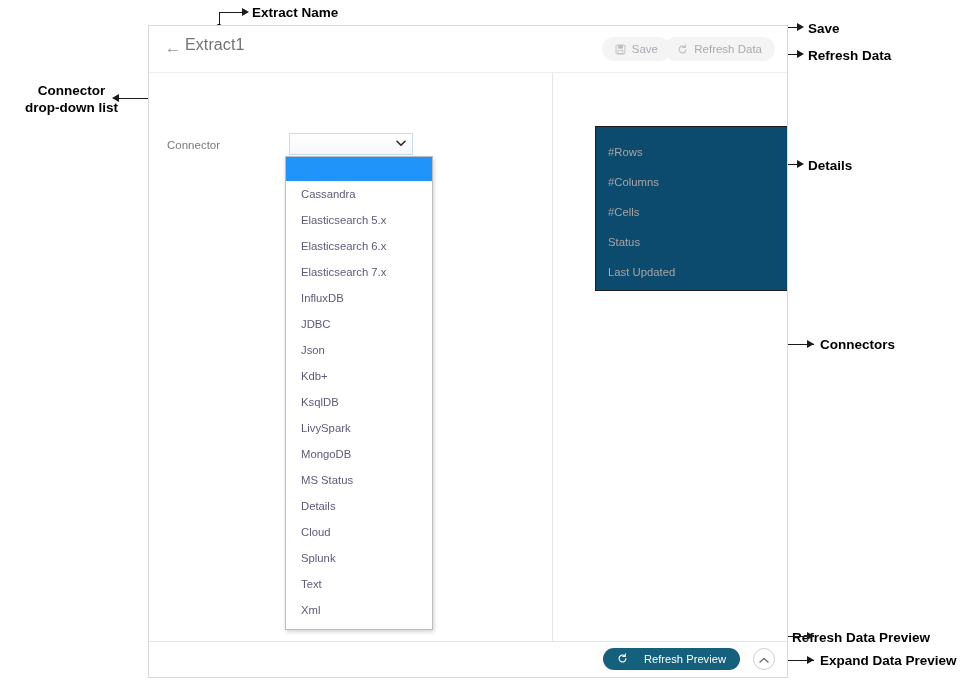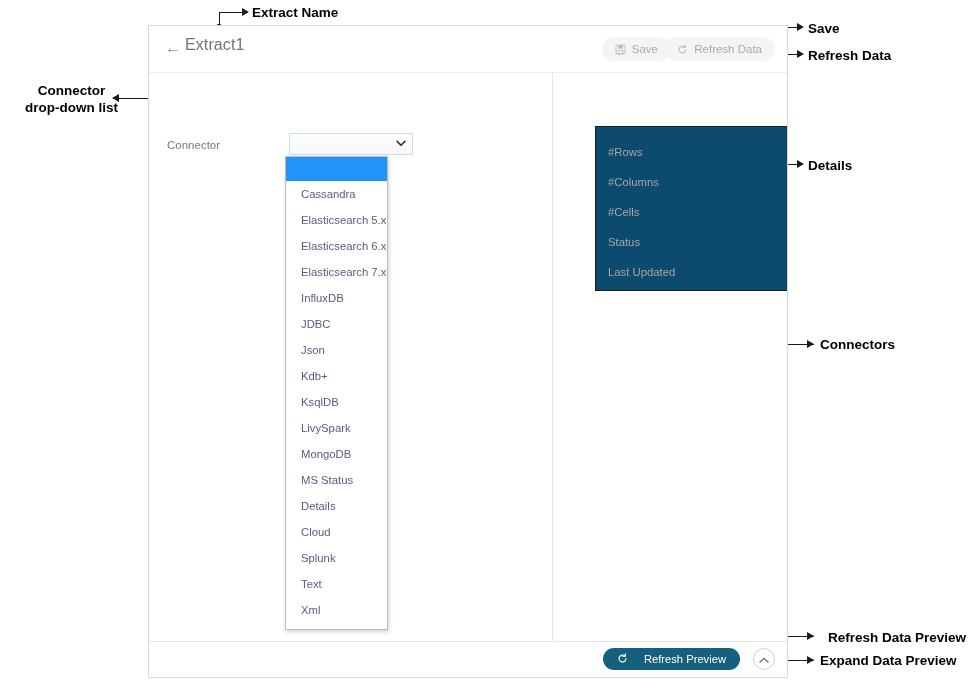--- a/index.html
+++ b/index.html
@@ -153,21 +153,21 @@
     font-size: 9px;
     color: #333;
     line-height: 1;
   }
 
   
   #connector-dropdown {
     position: absolute;
     left: 136px;
     top: 83px;
-    width: 103px;
+    width: 148px;
     background: #ffffff;
     border: 1px solid #bdbdbd;
     box-shadow: 1px 2px 4px rgba(0,0,0,0.18);
     box-sizing: border-box;
     z-index: 5;
     padding-bottom: 6px;
   }
   .dd-option {
     height: 26px;
     display: flex;
@@ -279,21 +279,21 @@
 <div class="anno-line anno-h" style="left:397px; top:344px; width:417px;"></div>
 <div class="arrow-right" style="left:807px; top:340px;"></div>
 <div class="anno-dot" style="left:394px; top:341px;"></div>
 
 <div class="anno-label" style="left:25px; top:82px; text-align:center;">Connector
 drop-down list</div>
 <div class="anno-line anno-h" style="left:119px; top:98px; width:42px;"></div>
 <div class="arrow-left" style="left:112px; top:94px;"></div>
 <div class="anno-dot" style="left:158px; top:95px;"></div>
 
-<div class="anno-label" style="left:792px; top:629px;margin-left:36px;">Refresh Data Preview</div>
+<div class="anno-label" style="left:792px; top:629px;">Refresh Data Preview</div>
 <div class="anno-line anno-v" style="left:684px; top:637px; height:19px;"></div>
 <div class="anno-line anno-h" style="left:684px; top:636px; width:130px;"></div>
 <div class="arrow-right" style="left:807px; top:632px;"></div>
 <div class="anno-dot" style="left:681px; top:653px;"></div>
 
 <div class="anno-label" style="left:820px; top:652px;">Expand Data Preview</div>
 <div class="anno-line anno-h" style="left:770px; top:660px; width:44px;"></div>
 <div class="arrow-right" style="left:807px; top:656px;"></div>
 <div class="anno-dot" style="left:768px; top:657px;"></div>
 

